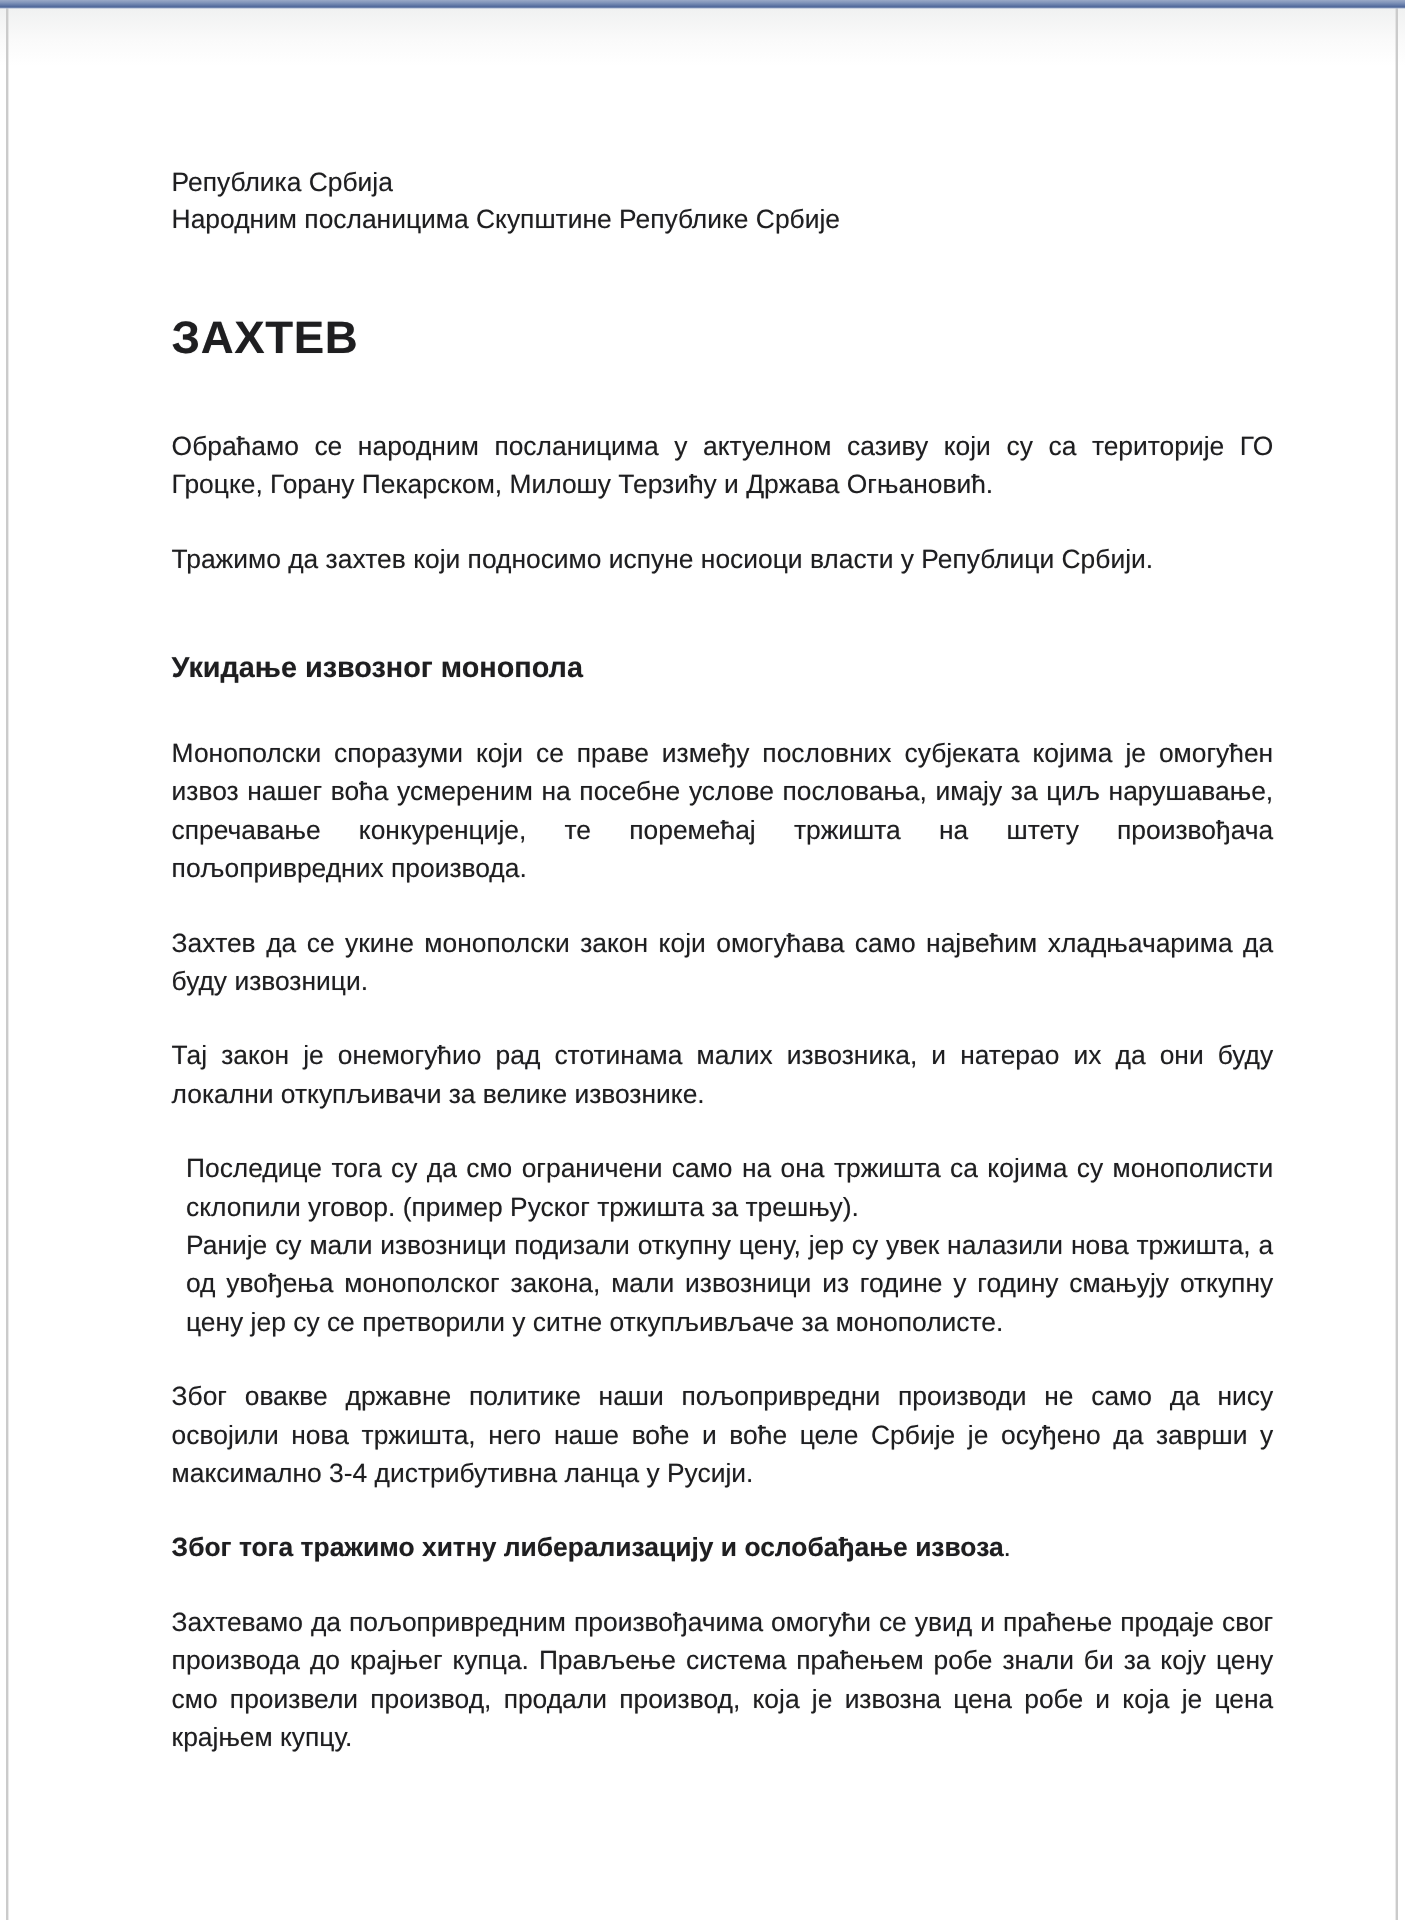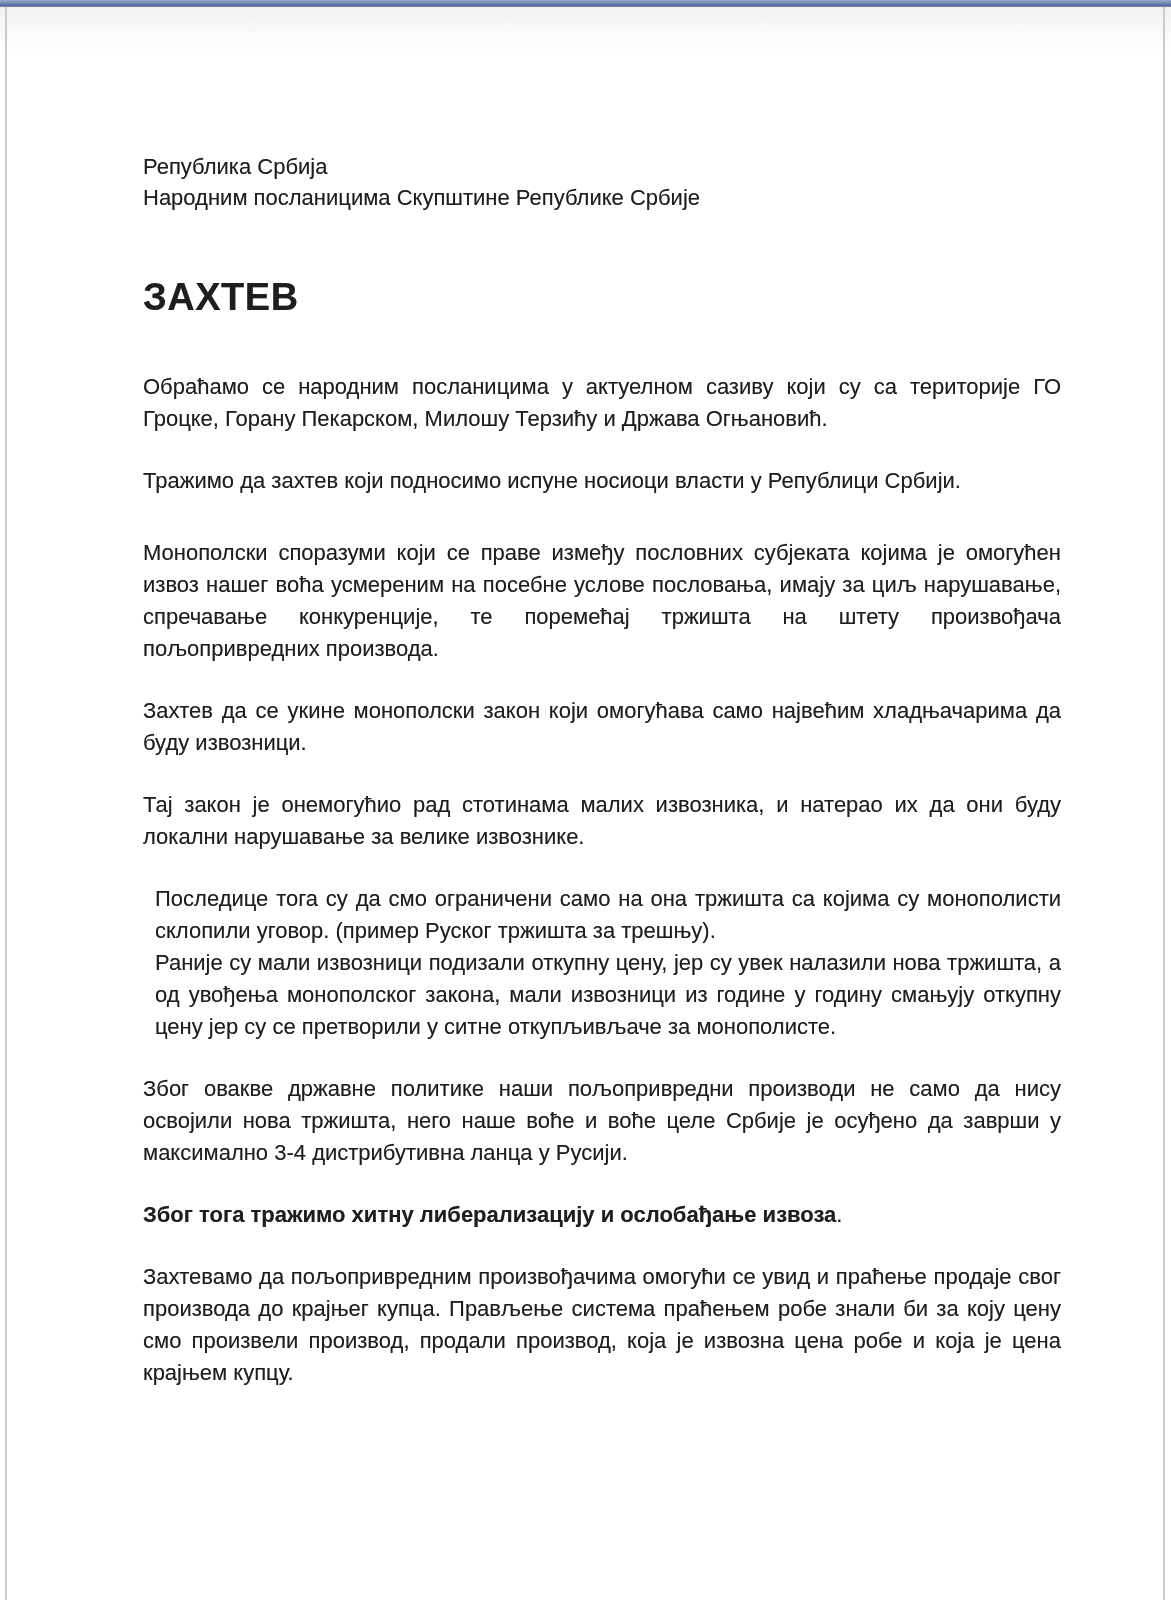--- a/index.html
+++ b/index.html
@@ -38,21 +38,21 @@
   }
   .edge-right {
     position: absolute;
     right: 6px; top: 7px; bottom: 0;
     width: 2px;
     background: #cbcbcb;
     z-index: 2;
   }
   .doc {
     position: absolute;
-    top: 15px; left: 0;
+    top: 0; left: 0;
     width: 100%;
     box-sizing: border-box;
     padding: 136px 110px 0 143px;
     z-index: 2;
     text-shadow: 0 0 0.6px rgba(30,30,32,0.45);
   }
   .addr-line {
     font-size: 22px;
     line-height: 31px;
   }
@@ -104,26 +104,27 @@
     <div class="addr-line">Република Србија</div>
     <div class="addr-line">Народним посланицима Скупштине Републике Србије</div>
   </div>
 
   <div class="doc-title">ЗАХТЕВ</div>
 
   <p class="para first-after-title">Обраћамо се народним посланицима у актуелном сазиву који су са територије ГО Гроцке, Горану Пекарском, Милошу Терзићу и Држава Огњановић.</p>
 
   <p class="para">Тражимо да захтев који подносимо испуне носиоци власти у Републици Србији.</p>
 
+  <h2 class="section-heading">Укидање извозног монопола</h2>
 
   <p class="para after-heading">Монополски споразуми који се праве између пословних субјеката којима је омогућен извоз нашег воћа усмереним на посебне услове пословања, имају за циљ нарушавање, спречавање конкуренције, те поремећај тржишта на штету произвођача пољопривредних производа.</p>
 
   <p class="para">Захтев да се укине монополски закон који омогућава само највећим хладњачарима да буду извозници.</p>
 
-  <p class="para">Тај закон је онемогућио рад стотинама малих извозника, и натерао их да они буду локални нарушавање за велике извознике.</p>
+  <p class="para">Тај закон је онемогућио рад стотинама малих извозника, и натерао их да они буду локални откупљивачи за велике извознике.</p>
 
   <div class="para">
     <div class="sub">Последице тога су да смо ограничени само на она тржишта са којима су монополисти склопили уговор. (пример Руског тржишта за трешњу).</div>
     <div class="sub">Раније су мали извозници подизали откупну цену, јер су увек налазили нова тржишта, а од увођења монополског закона, мали извозници из године у годину смањују откупну цену јер су се претворили у ситне откупљивљаче за монополисте.</div>
   </div>
 
   <p class="para">Због овакве државне политике наши пољопривредни производи не само да нису освојили нова тржишта, него наше воће и воће целе Србије је осуђено да заврши у максимално 3-4 дистрибутивна ланца у Русији.</p>
 
   <p class="para emphasis"><strong>Због тога тражимо хитну либерализацију и ослобађање извоза</strong><span>.</span></p>
 

